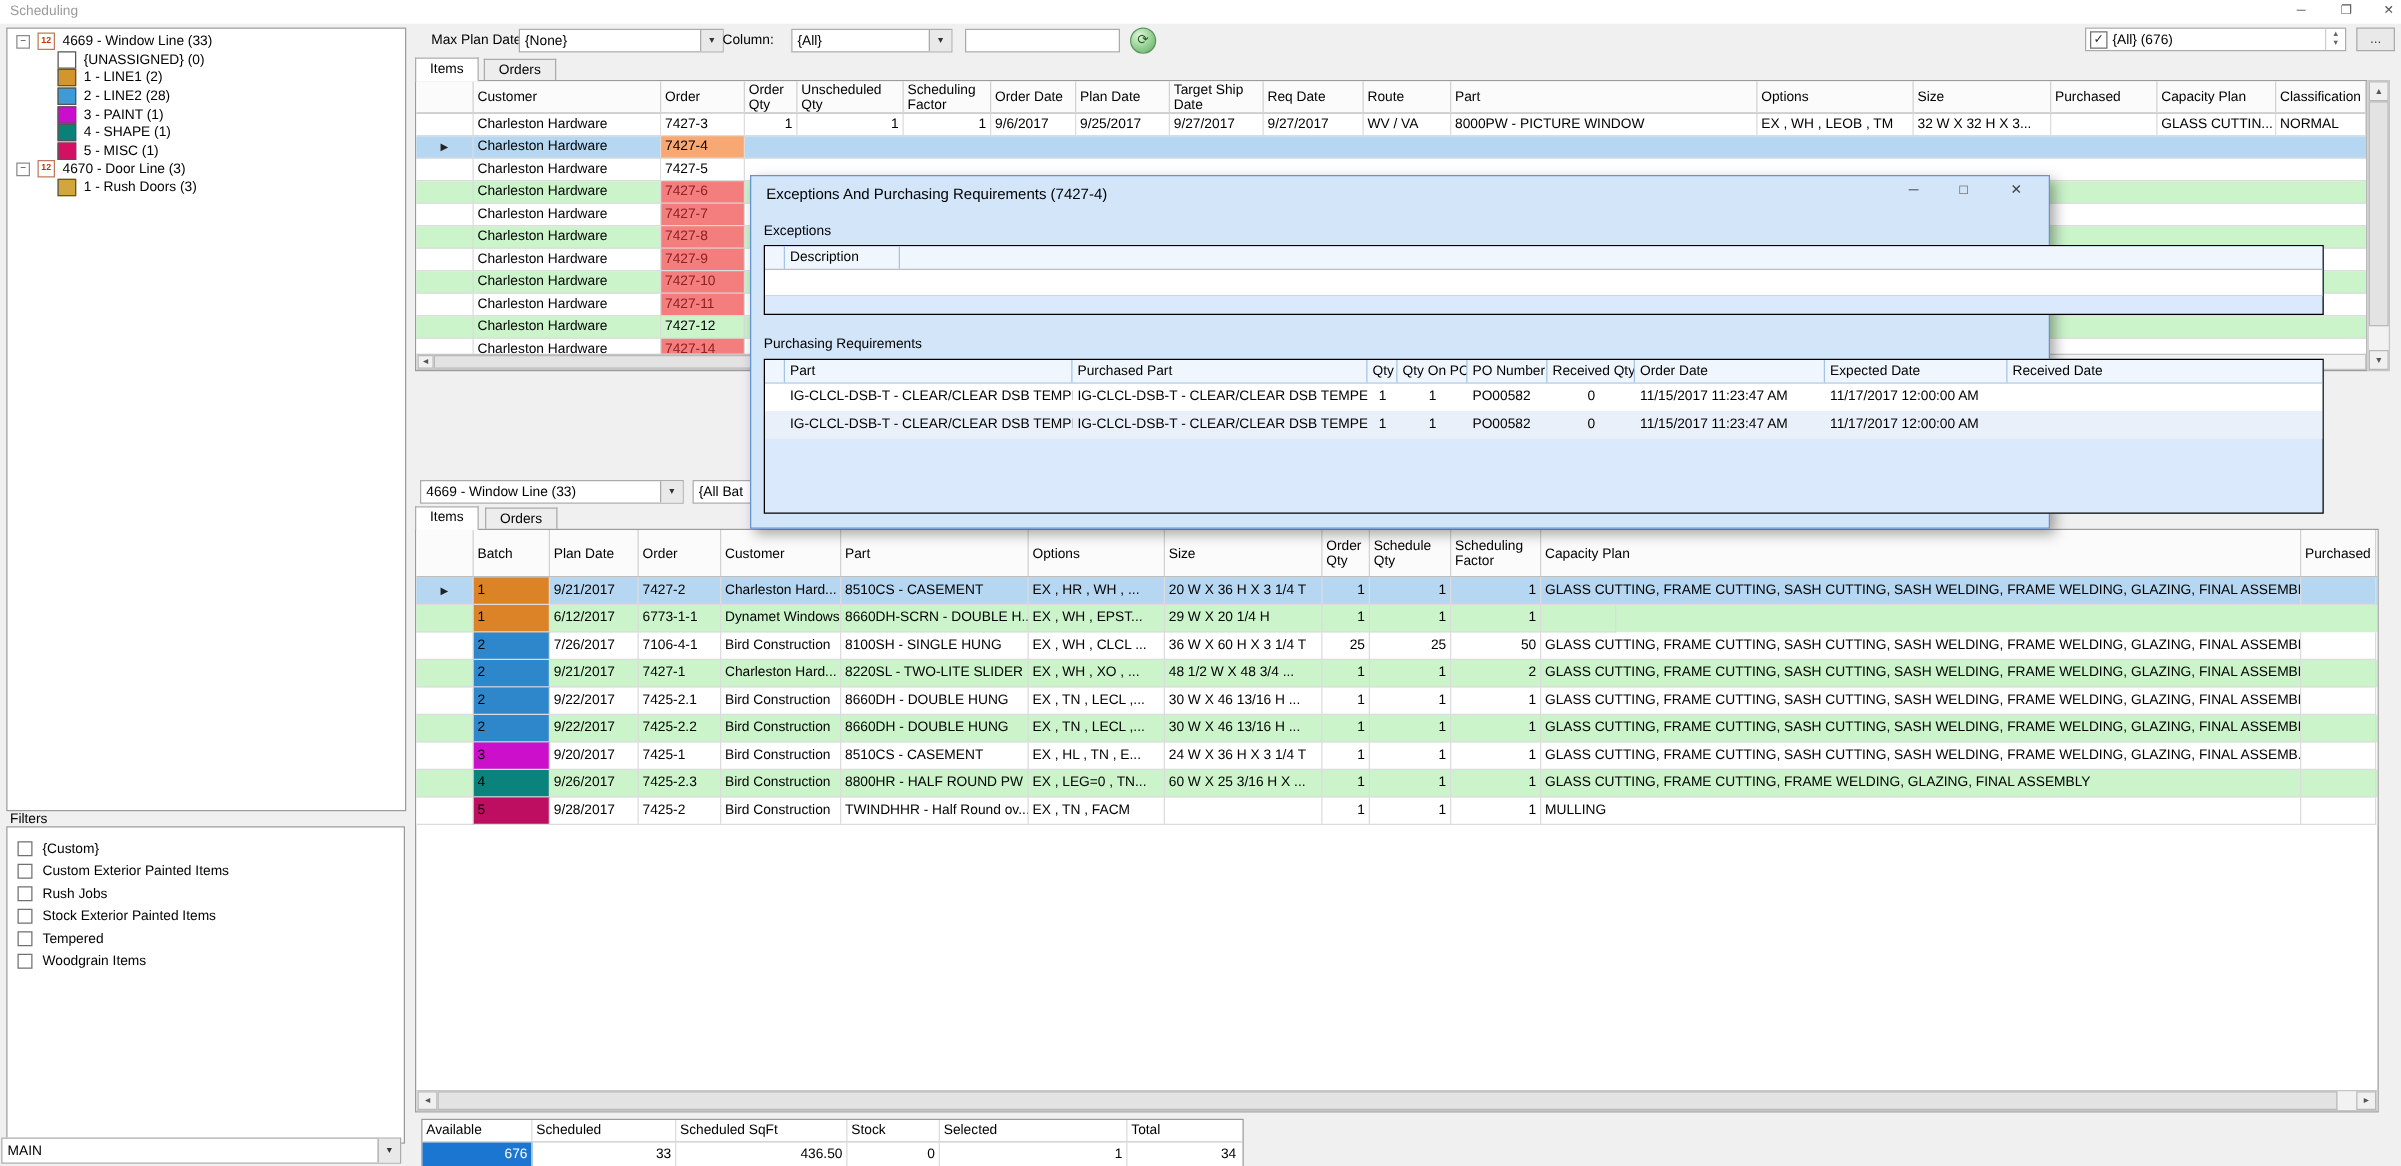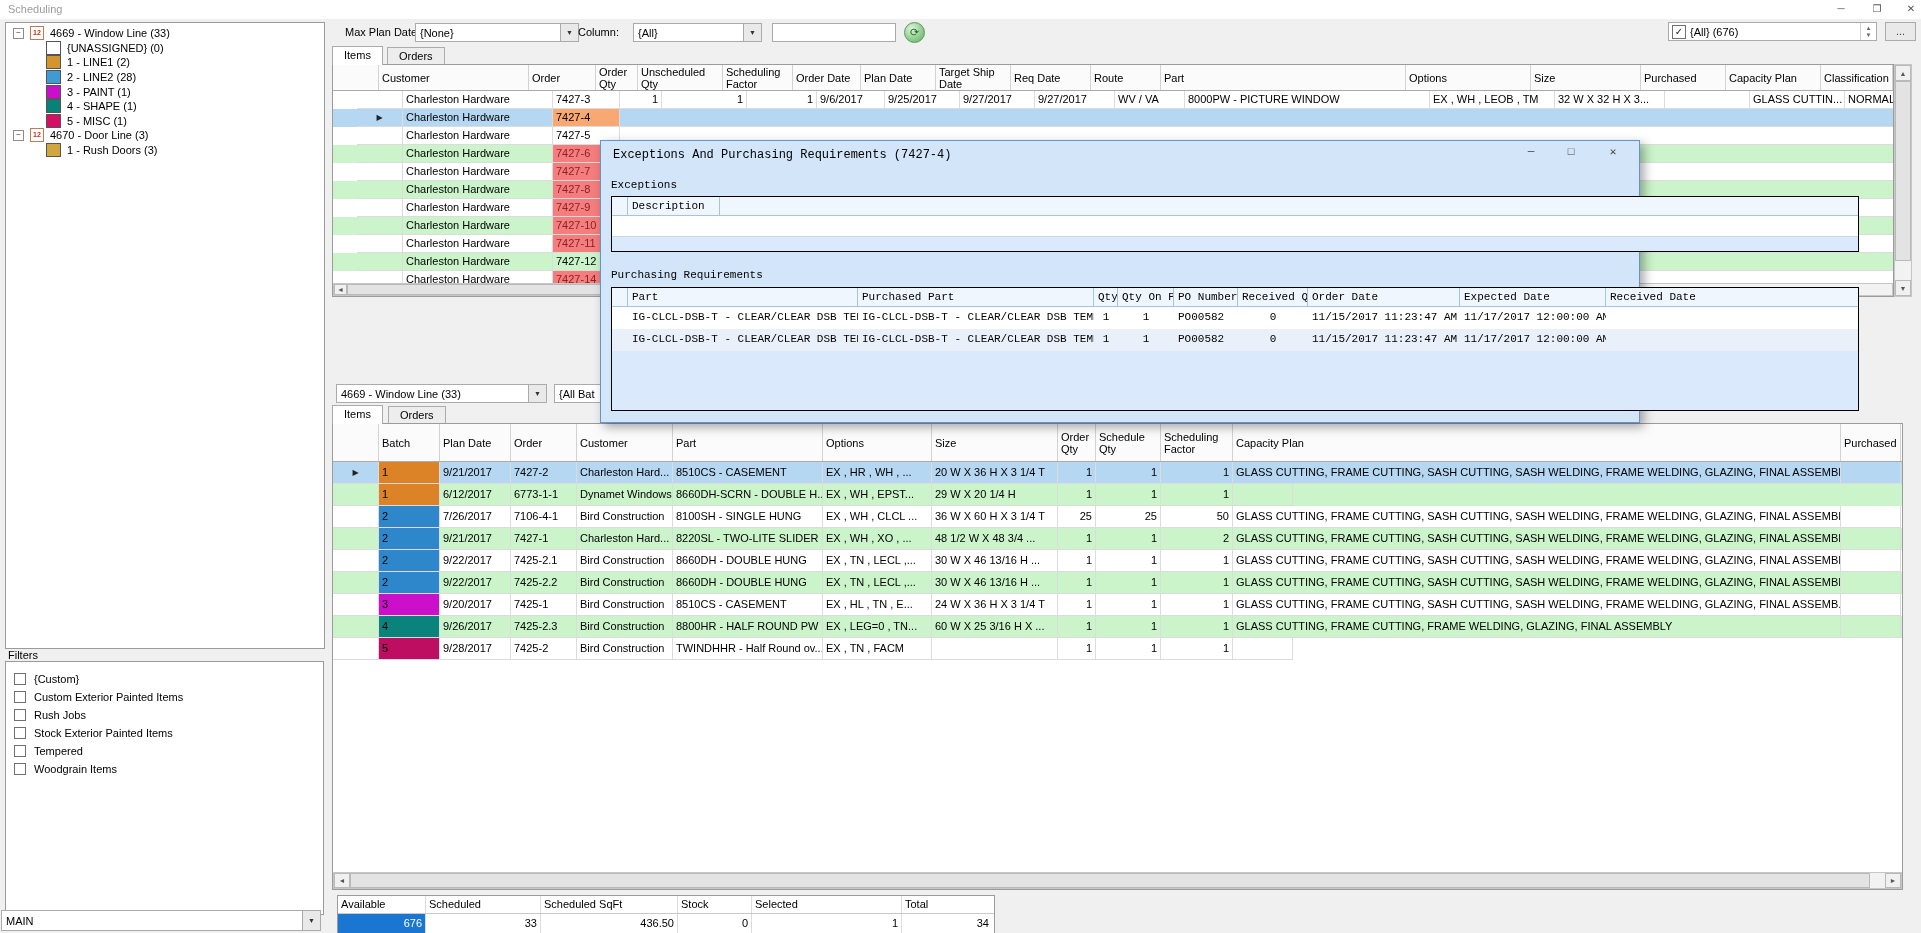--- a/index.html
+++ b/index.html
@@ -31,34 +31,34 @@
   
   .tab{position:absolute;height:18px;line-height:17px;padding:0 11px;border:1px solid #ABABAB;border-bottom:none;background:#EDEDED;box-sizing:border-box;}
   .tab.active{background:#fff;height:19px;z-index:3;}
   
   .grid{position:absolute;background:#fff;border:1px solid #9B9B9B;overflow:hidden;box-sizing:border-box;}
   .ghead{display:flex;background:#FBFBFB;border-bottom:1px solid #ABABAB;box-sizing:border-box;}
   .hc{border-right:1px solid #D2D2D2;padding:1px 3px;line-height:12px;display:flex;align-items:center;box-sizing:border-box;flex:0 0 auto;overflow:hidden;}
   .gr{display:flex;}
   .c{border-right:1px solid #DCDCDC;border-bottom:1px solid #DCDCDC;padding:0 3px;white-space:nowrap;overflow:hidden;box-sizing:border-box;flex:0 0 auto;}
   .num{text-align:right;}
-  .tg .gr{height:18px;line-height:17px;padding-left:24px;}
+  .tg .gr{height:18px;line-height:17px;}
   .bg .gr{height:22px;line-height:21px;}
   .fill{flex:1 1 auto;border-bottom:1px solid #DCDCDC;}
   
   .t0{width:46px}.t1{width:150px}.t2{width:67px}.t3{width:42px}.t4{width:85px}.t5{width:70px}.t6{width:68px}.t7{width:75px}.t8{width:75px}.t9{width:80px}.t10{width:70px}.t11{width:245px}.t12{width:125px}.t13{width:110px}.t14{width:85px}.t15{width:95px}.t16{width:72px}
   
   .b0{width:46px}.b1{width:61px}.b2{width:71px}.b3{width:66px}.b4{width:96px}.b5{width:150px}.b6{width:109px}.b7{width:126px}.b8{width:38px}.b9{width:65px}.b10{width:72px}.b11{width:608px}.b12{width:60px}
   .arrowcell{text-align:center;font-size:8px;color:#222;}
   
   .sb{position:absolute;background:#F2F2F2;border:1px solid #C6C6C6;box-sizing:border-box;}
   .sbtn{position:absolute;background:#F0F0F0;border:1px solid #B9B9B9;color:#555;font-size:7px;text-align:center;box-sizing:border-box;display:flex;align-items:center;justify-content:center;}
   .sthumb{position:absolute;background:#E3E3E3;border:1px solid #B9B9B9;box-sizing:border-box;}
   
-  .modal{position:absolute;left:600px;top:140px;width:1040px;height:283px;background:#D2E5F9;border:1px solid #6593CF;box-shadow:4px 4px 10px rgba(0,0,0,0.35);z-index:10;box-sizing:border-box;font-family:Liberation Mono, monospace;}
+  .modal{position:absolute;left:600px;top:140px;width:1040px;height:283px;background:#D2E5F9;border:1px solid #6593CF;box-shadow:4px 4px 10px rgba(0,0,0,0.35);z-index:10;box-sizing:border-box;}
   .mtitle{position:absolute;left:12px;top:7px;font-size:12px;}
   .mbtn{position:absolute;top:4px;width:24px;height:16px;text-align:center;color:#444;font-size:11px;line-height:15px;}
   .seclabel{position:absolute;left:10px;font-size:11px;}
   .dgrid{position:absolute;border:1px solid #000;background:#DAE9FB;box-sizing:border-box;overflow:hidden;}
   .dhead{display:flex;background:#F0F6FD;border-bottom:1px solid #A5C4E4;height:19px;box-sizing:border-box;}
   .dhc{border-right:1px solid #A5C4E4;padding:0 4px;line-height:18px;box-sizing:border-box;flex:0 0 auto;overflow:hidden;white-space:nowrap;}
   .drow{display:flex;height:22px;line-height:21px;}
   .dc{padding:0 4px;white-space:nowrap;overflow:hidden;box-sizing:border-box;flex:0 0 auto;}
   .p0{width:16px}.p1{width:230px}.p2{width:236px}.p3{width:24px;text-align:center}.p4{width:56px;text-align:center}.p5{width:64px}.p6{width:70px;text-align:center}.p7{width:152px}.p8{width:146px}.p9{width:142px}
   
@@ -415,20 +415,21 @@
       <div class="c b1" style="background: rgb(190, 14, 97);">5</div>
       <div class="c b2">9/28/2017</div>
       <div class="c b3">7425-2</div>
       <div class="c b4">Bird Construction</div>
       <div class="c b5">TWINDHHR - Half Round ov...</div>
       <div class="c b6">EX , TN , FACM</div>
       <div class="c b7"></div>
       <div class="c b8 num">1</div>
       <div class="c b9 num">1</div>
       <div class="c b10 num">1</div>
+      <div class="c b11">MULLING</div>
       <div class="c b12"></div>
     </div>
 
     <div class="sb" style="left:0;bottom:0;width:1569px;height:17px;">
       <div class="sbtn" style="left:0;top:0;width:16px;height:15px;">◄</div>
       <div class="sthumb" style="left:16px;top:0;width:1520px;height:15px;"></div>
       <div class="sbtn" style="right:0;top:0;width:16px;height:15px;">►</div>
     </div>
   </div>
 

